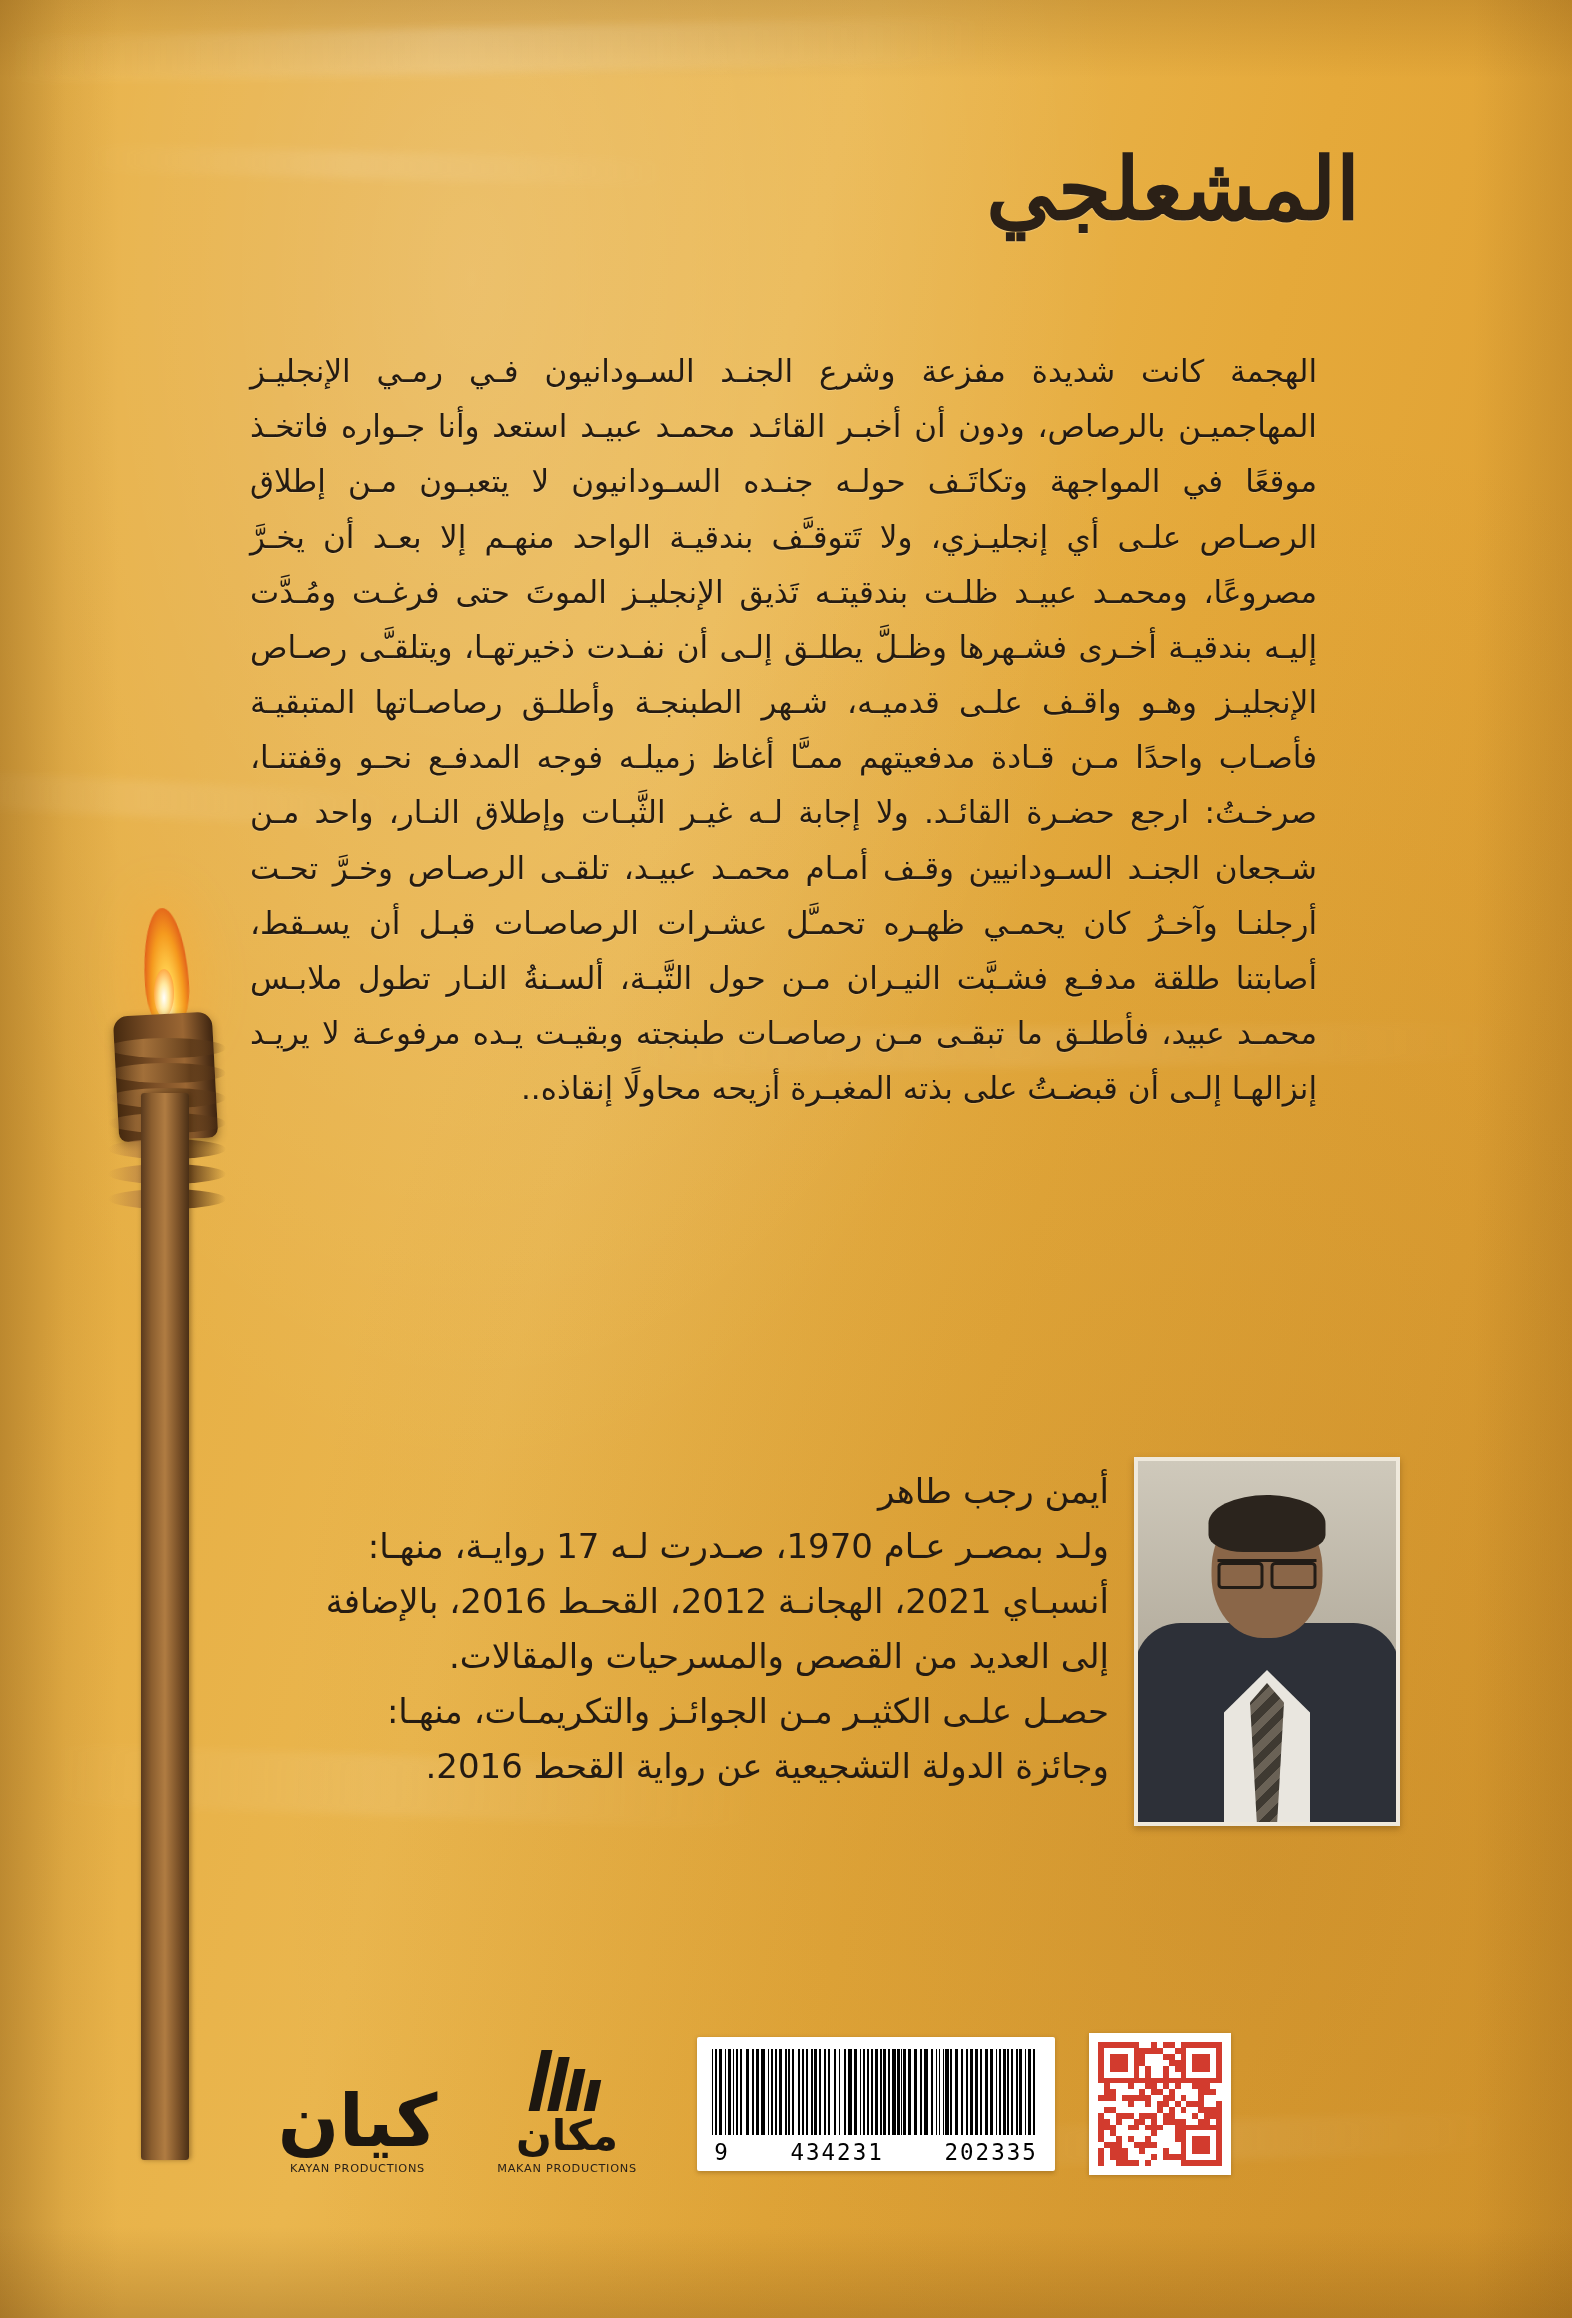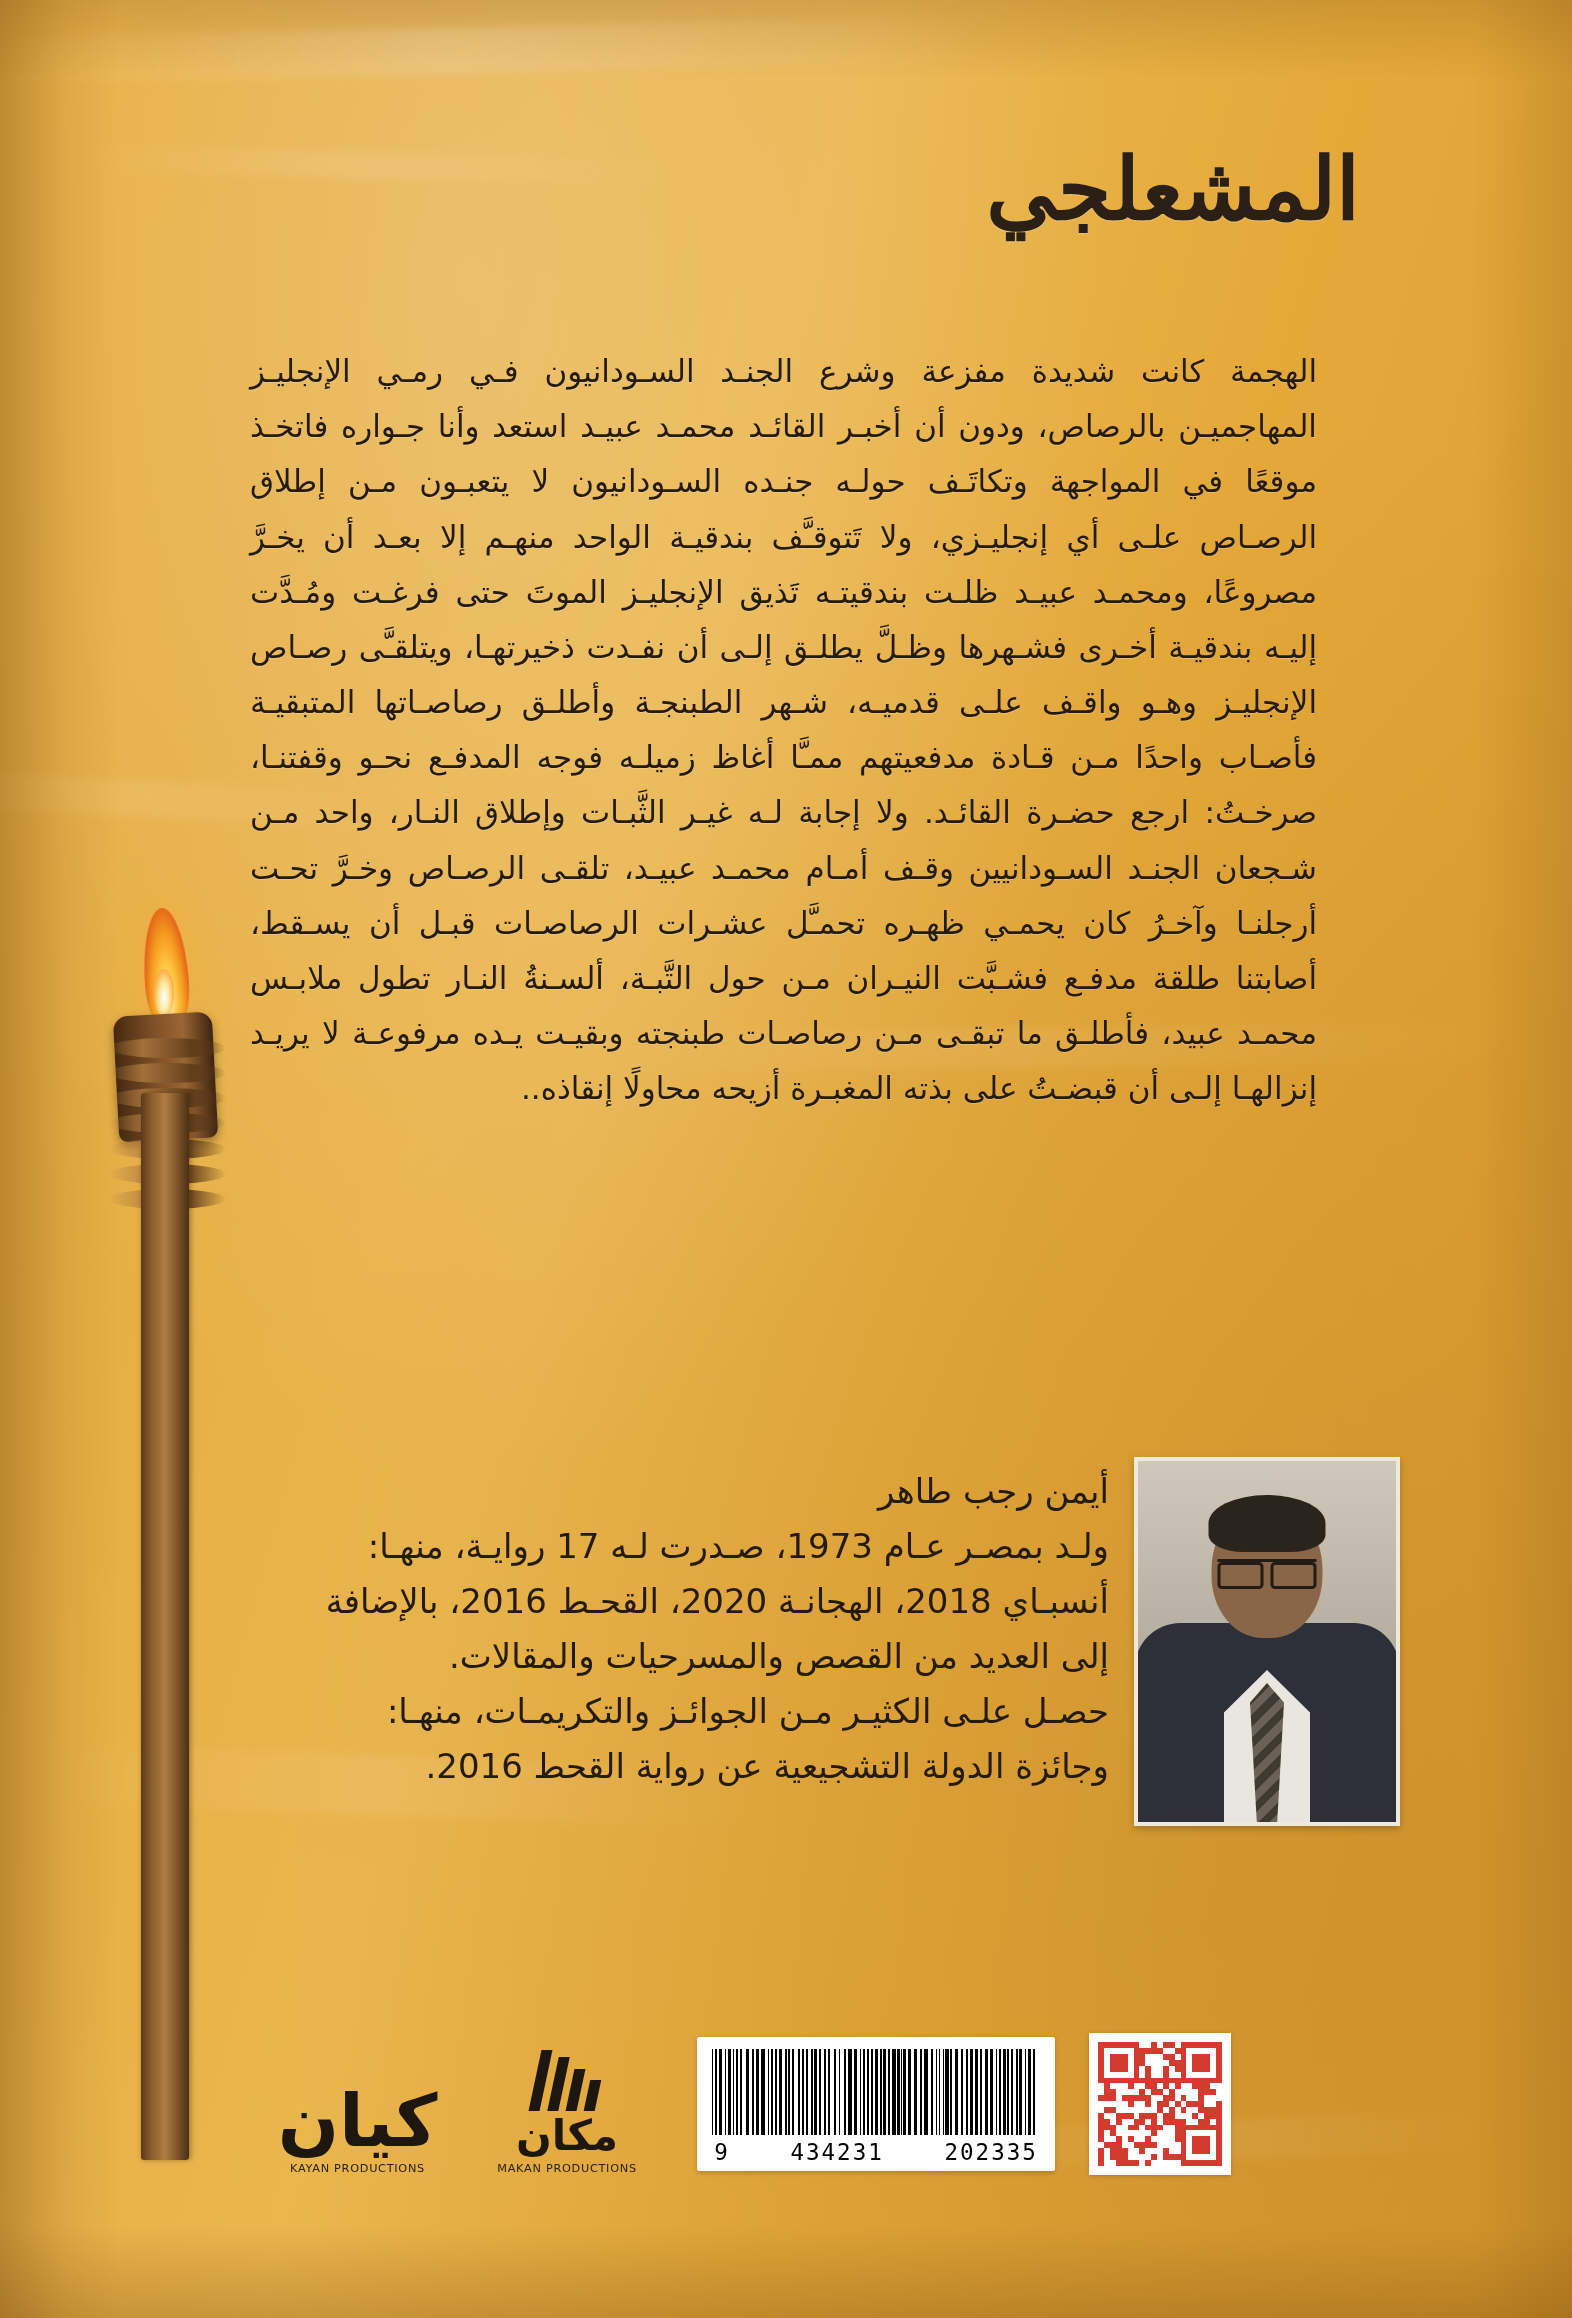--- a/index.html
+++ b/index.html
@@ -375,22 +375,22 @@
       <div class="wall"></div>
       <div class="body"></div>
       <div class="shirt"></div>
       <div class="tie"></div>
       <div class="head"></div>
       <div class="hair"></div>
       <div class="glasses"></div>
     </div>
     <div class="bio-text">
       <span class="line">أيمن رجب طاهر</span>
-      <span class="line">ولـد بمصـر عـام 1973، صـدرت لـه 17 روايـة، منهـا:</span>
-      <span class="line">أنسبـاي 2018، الهجانـة 2020، القحـط 2016، بالإضافة</span>
+      <span class="line">ولـد بمصـر عـام 1970، صـدرت لـه 17 روايـة، منهـا:</span>
+      <span class="line">أنسبـاي 2021، الهجانـة 2012، القحـط 2016، بالإضافة</span>
       <span class="line">إلى العديد من القصص والمسرحيات والمقالات.</span>
       <span class="line">حصـل علـى الكثيـر مـن الجوائـز والتكريمـات، منهـا:</span>
       <span class="line">وجائزة الدولة التشجيعية عن رواية القحط 2016.</span>
     </div>
   </div>
 
   <div class="bottom-row">
 
     <div class="logo-kayan">
       <div class="mark">كيان</div>

